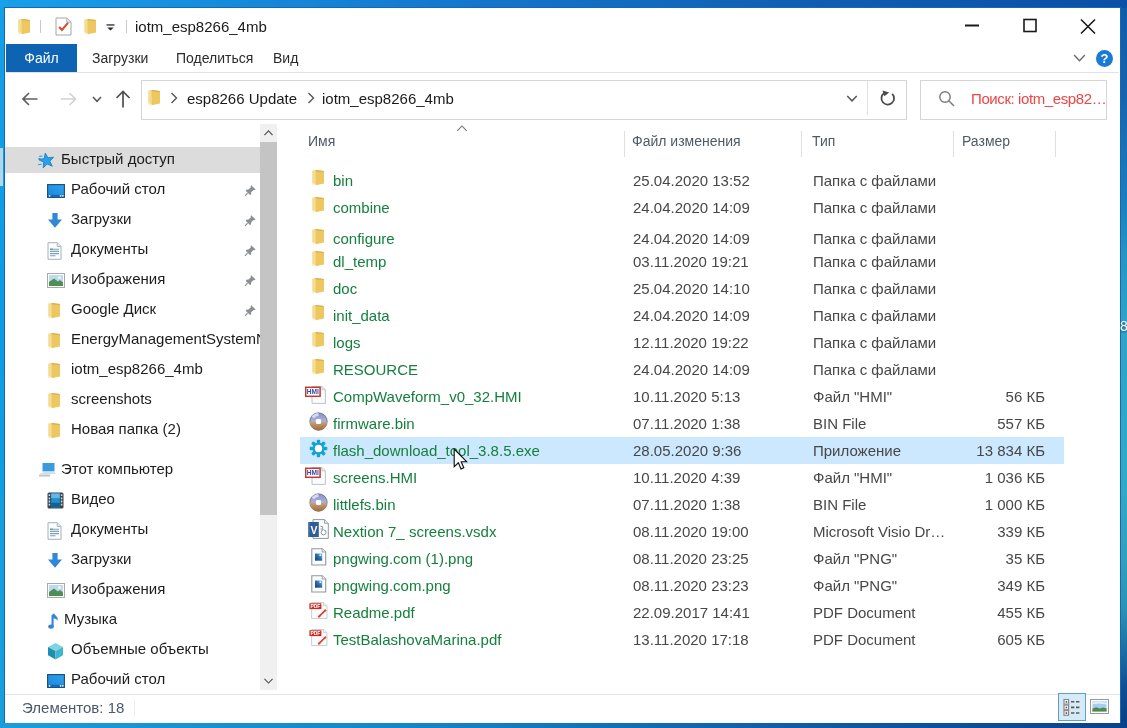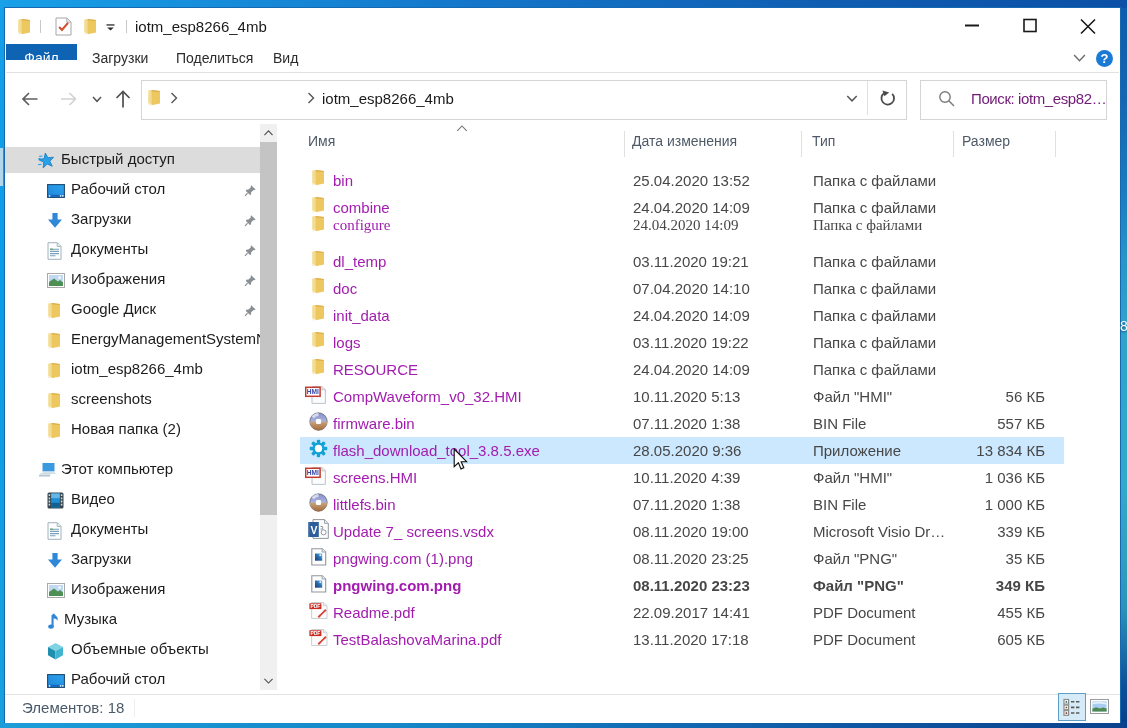--- a/index.html
+++ b/index.html
@@ -5,29 +5,29 @@
 body{width:1127px;height:728px;overflow:hidden;font-family:"Liberation Sans",sans-serif;position:relative;
 background:linear-gradient(160deg,#2aa2ea 0%,#1f8ad8 30%,#1566b4 70%,#0c4fa4 100%);}
 .abs{position:absolute}
 #deskT{left:0;top:0;width:1127px;height:8px;background:linear-gradient(90deg,#18a0e8,#1478cc 40%,#0f5cb0 75%,#0b50a6)}
 #deskL{left:0;top:8px;width:5px;height:714px;background:linear-gradient(#14a0e8,#0c9ce6 40%,#12a0e0 80%,#18a0dc)}
 #deskR{left:1120px;top:8px;width:7px;height:714px;background:linear-gradient(#0e5cac,#1566b0 13%,#1b7fc0 27%,#2596c6 35%,#2da4c8 44%,#31aac9 66%,#2fa0bd 77%,#2a94b8 84%,#1c6ea4 90%,#0f4f94 95%,#0a3f86)}
 #deskB{left:0;top:722px;width:1127px;height:6px;background:linear-gradient(90deg,#1b9dd9,#1587c8 35%,#0f5da8 70%,#0a418c)}
 #win{left:5px;top:8px;width:1115px;height:714px;background:#fff;box-shadow:0 0 0 1px #1569b2}
 #ttl{left:135px;top:18px;font-size:15px;color:#1a1a1a}
 .vsep{width:1px;background:#c9c9c9}
-#tabfile{left:6px;top:44px;width:71px;height:16px;background:#0e63b2;color:#fff;font-size:14px;text-align:center;line-height:28px}
+#tabfile{left:6px;top:44px;width:71px;height:29px;background:#0e63b2;color:#fff;font-size:14px;text-align:center;line-height:28px}
 .tab{top:44px;height:28px;font-size:14px;color:#2b2b2b;line-height:28px}
 #tabline{left:6px;top:72px;width:1113px;height:1px;background:#e2e2e2}
 .box{border:1px solid #d5d5d5;background:#fff}
 #crumb .seg{position:absolute;top:0;height:38px;line-height:38px;font-size:15px;color:#1a1a1a}
 #hdr span{position:absolute;top:0;font-size:14px;color:#4e5a68}
 .hsep{position:absolute;top:131px;width:1px;height:26px;background:#e0e0e0}
 .row{position:absolute;left:300px;width:764px;height:27px}
-.rn{position:absolute;left:33px;top:5px;font-size:15px;color:#a21caf;white-space:nowrap}
+.rn{position:absolute;left:33px;top:5px;font-size:15px;color:#15803d;white-space:nowrap}
 .rd{position:absolute;left:333px;top:5px;font-size:15px;color:#474747;white-space:nowrap}
 .rt{position:absolute;left:513px;top:5px;font-size:15px;color:#474747;white-space:nowrap;max-width:170px;overflow:hidden}
 .rs{position:absolute;right:19px;top:5px;font-size:15px;color:#474747;white-space:nowrap}
 .sn{position:absolute;top:6px;font-size:15px;color:#1c1c1c;white-space:nowrap}
 #sb{left:260px;top:124px;width:17px;height:566px;background:#f0f0f0}
 #sbthumb{left:260px;top:142px;width:17px;height:373px;background:#c4c4c4}
 #status{left:5px;top:694px;width:1115px;height:28px;background:#fff;border-top:1px solid #e3e3e3}
 </style></head><body>
 <div id="deskT" class="abs"></div>
 <div id="deskL" class="abs"></div>
@@ -85,39 +85,40 @@
 <div id="crumb" class="abs" style="left:141px;top:80px;width:764px;height:38px">
 <svg width="14" height="18" viewBox="0 0 14 18" style="position:absolute;z-index:2;left:6px;top:9px">
 <path d="M1.2,1.4 L5.2,1 L5.2,15.8 L1.2,14.2 Z" fill="#f4dd92"></path>
 <path d="M4.6,1 L13,2.1 L13,14.6 L4.6,16.2 Z" fill="#edc75f"></path>
 <path d="M4.6,1 L13,2.1 L12.2,3.1 L4.6,2.3 Z" fill="#dcae4b"></path>
 <path d="M1.2,14.2 L3.4,15.1 L2.1,17.2 Z" fill="#f6ecc3"></path>
 </svg>
 <svg width="8" height="12" viewBox="0 0 8 12" style="position:absolute;left:29px;top:12px">
       <path d="M1.5,1 L6.5,6 L1.5,11" fill="none" stroke="#555" stroke-width="1.4"></path>
     </svg>
+<span class="seg" style="left:46px">esp8266 Update</span>
 <svg width="8" height="12" viewBox="0 0 8 12" style="position:absolute;left:166px;top:12px">
       <path d="M1.5,1 L6.5,6 L1.5,11" fill="none" stroke="#555" stroke-width="1.4"></path>
     </svg>
 <span class="seg" style="left:181px">iotm_esp8266_4mb</span>
 <svg width="12" height="7" viewBox="0 0 12 7.4" style="position:absolute;left:705px;top:15px">
       <path d="M1,1 L6,6.2 L11,1" fill="none" stroke="#555" stroke-width="1.5"></path>
     </svg>
 <div class="abs vsep" style="left:726px;top:1px;height:34px;background:#e0e0e0"></div>
 <svg class="abs" width="19" height="19" viewBox="0 0 19 19" style="left:737px;top:9px">
 <path d="M6.0,4.2 A6.3,6.3 0 1 0 14.2,4.8" fill="none" stroke="#4a4a4a" stroke-width="1.8"></path>
 <path d="M4.4,1.6 L11.2,3.5 L6.4,7.2 Z" fill="#4a4a4a"></path>
 </svg>
 </div>
 <div class="abs box" style="left:920px;top:80px;width:185px;height:38px"></div>
 <svg class="abs" width="17" height="17" viewBox="0 0 17 17" style="left:938px;top:90px">
 <circle cx="7" cy="7" r="5.2" fill="none" stroke="#7a7a7a" stroke-width="1.4"></circle>
 <path d="M11,11 L16,16" stroke="#7a7a7a" stroke-width="1.4"></path>
 </svg>
-<div class="abs" style="left:971px;top:90px;font-size:15px;color:#701a75;letter-spacing:-0.4px">Поиск: iotm_esp82…</div>
+<div class="abs" style="left:971px;top:90px;font-size:15px;color:#ef4444;letter-spacing:-0.4px">Поиск: iotm_esp82…</div>
 <div class="abs" style="left:5px;top:147.0px;width:255px;height:26px;background:#dcdcdc"></div>
 <svg width="18" height="18" viewBox="0 0 18 18" style="position:absolute;left:38px;top:151.5px">
 <path d="M6.2,1.3 L9.6,5.7 L15.0,4.2 L11.9,8.8 L15.0,13.4 L9.6,11.9 L6.2,16.3 L5.9,10.7 L0.7,8.8 L5.9,6.9 Z" fill="#2aa0e8" stroke="#1b7ec2" stroke-width="0.8" transform="rotate(8 8.6 8.8)"></path>
 <path d="M1.2,4.4 L4.4,4 M0.4,6.6 L2.8,6.5 M0.2,12.6 L3.6,12.2" stroke="#2aa0e8" stroke-width="1.1" fill="none"></path>
 </svg>
 <div class="abs sn" style="left:61px;top:150px">Быстрый доступ</div>
 <svg width="18" height="14" viewBox="0 0 18 14" style="position:absolute;left:47px;top:184.0px">
 <defs>
       <linearGradient id="dsk" x1="0" y1="1" x2="1" y2="0">
         <stop offset="0" stop-color="#1d88dc"></stop>
@@ -265,21 +266,21 @@
 <div id="sb" class="abs"></div>
 <div id="sbthumb" class="abs"></div>
 <svg width="11" height="6" viewBox="0 0 12 7.4" style="position:absolute;left:263px;top:130px">
     <path d="M1,6.2 L6,1 L11,6.2" fill="none" stroke="#505050" stroke-width="1.4"></path>
   </svg>
 <svg width="11" height="6" viewBox="0 0 12 7.4" style="position:absolute;left:263px;top:678px">
     <path d="M1,1 L6,6.2 L11,1" fill="none" stroke="#505050" stroke-width="1.4"></path>
   </svg>
 <div id="hdr" class="abs" style="left:0;top:133px;width:1127px;height:20px">
 <span style="left:308px">Имя</span>
-<span style="left:632px">Дата изменения</span>
+<span style="left:632px">Файл изменения</span>
 <span style="left:812px">Тип</span>
 <span style="left:962px">Размер</span>
 </div>
 <svg width="12" height="7" viewBox="0 0 12 7.4" style="position:absolute;left:456px;top:125px">
     <path d="M1,6.2 L6,1 L11,6.2" fill="none" stroke="#777" stroke-width="1.2"></path>
   </svg>
 <div class="hsep" style="left:624px"></div>
 <div class="hsep" style="left:801px"></div>
 <div class="hsep" style="left:953px"></div>
 <div class="hsep" style="left:1055px"></div>
@@ -298,21 +299,21 @@
 <svg width="14" height="18" viewBox="0 0 14 18" style="position:absolute;left:10.5px;top:2.5px">
 <path d="M1.2,1.4 L5.2,1 L5.2,15.8 L1.2,14.2 Z" fill="#f4dd92"></path>
 <path d="M4.6,1 L13,2.1 L13,14.6 L4.6,16.2 Z" fill="#edc75f"></path>
 <path d="M4.6,1 L13,2.1 L12.2,3.1 L4.6,2.3 Z" fill="#dcae4b"></path>
 <path d="M1.2,14.2 L3.4,15.1 L2.1,17.2 Z" fill="#f6ecc3"></path>
 </svg>
 <span class="rn">combine</span>
 <span class="rd">24.04.2020 14:09</span>
 <span class="rt">Папка с файлами</span>
 </div>
-<div class="row" style="top:212px;font-family:Liberation Serif, serif;">
+<div class="row" style="top:225px;">
 <svg width="14" height="18" viewBox="0 0 14 18" style="position:absolute;left:10.5px;top:2.5px">
 <path d="M1.2,1.4 L5.2,1 L5.2,15.8 L1.2,14.2 Z" fill="#f4dd92"></path>
 <path d="M4.6,1 L13,2.1 L13,14.6 L4.6,16.2 Z" fill="#edc75f"></path>
 <path d="M4.6,1 L13,2.1 L12.2,3.1 L4.6,2.3 Z" fill="#dcae4b"></path>
 <path d="M1.2,14.2 L3.4,15.1 L2.1,17.2 Z" fill="#f6ecc3"></path>
 </svg>
 <span class="rn">configure</span>
 <span class="rd">24.04.2020 14:09</span>
 <span class="rt">Папка с файлами</span>
 </div>
@@ -328,21 +329,21 @@
 <span class="rt">Папка с файлами</span>
 </div>
 <div class="row" style="top:274.5px;">
 <svg width="14" height="18" viewBox="0 0 14 18" style="position:absolute;left:10.5px;top:2.5px">
 <path d="M1.2,1.4 L5.2,1 L5.2,15.8 L1.2,14.2 Z" fill="#f4dd92"></path>
 <path d="M4.6,1 L13,2.1 L13,14.6 L4.6,16.2 Z" fill="#edc75f"></path>
 <path d="M4.6,1 L13,2.1 L12.2,3.1 L4.6,2.3 Z" fill="#dcae4b"></path>
 <path d="M1.2,14.2 L3.4,15.1 L2.1,17.2 Z" fill="#f6ecc3"></path>
 </svg>
 <span class="rn">doc</span>
-<span class="rd">07.04.2020 14:10</span>
+<span class="rd">25.04.2020 14:10</span>
 <span class="rt">Папка с файлами</span>
 </div>
 <div class="row" style="top:301.5px;">
 <svg width="14" height="18" viewBox="0 0 14 18" style="position:absolute;left:10.5px;top:2.5px">
 <path d="M1.2,1.4 L5.2,1 L5.2,15.8 L1.2,14.2 Z" fill="#f4dd92"></path>
 <path d="M4.6,1 L13,2.1 L13,14.6 L4.6,16.2 Z" fill="#edc75f"></path>
 <path d="M4.6,1 L13,2.1 L12.2,3.1 L4.6,2.3 Z" fill="#dcae4b"></path>
 <path d="M1.2,14.2 L3.4,15.1 L2.1,17.2 Z" fill="#f6ecc3"></path>
 </svg>
 <span class="rn">init_data</span>
@@ -350,21 +351,21 @@
 <span class="rt">Папка с файлами</span>
 </div>
 <div class="row" style="top:328.5px;">
 <svg width="14" height="18" viewBox="0 0 14 18" style="position:absolute;left:10.5px;top:2.5px">
 <path d="M1.2,1.4 L5.2,1 L5.2,15.8 L1.2,14.2 Z" fill="#f4dd92"></path>
 <path d="M4.6,1 L13,2.1 L13,14.6 L4.6,16.2 Z" fill="#edc75f"></path>
 <path d="M4.6,1 L13,2.1 L12.2,3.1 L4.6,2.3 Z" fill="#dcae4b"></path>
 <path d="M1.2,14.2 L3.4,15.1 L2.1,17.2 Z" fill="#f6ecc3"></path>
 </svg>
 <span class="rn">logs</span>
-<span class="rd">03.11.2020 19:22</span>
+<span class="rd">12.11.2020 19:22</span>
 <span class="rt">Папка с файлами</span>
 </div>
 <div class="row" style="top:355.5px;">
 <svg width="14" height="18" viewBox="0 0 14 18" style="position:absolute;left:10.5px;top:2.5px">
 <path d="M1.2,1.4 L5.2,1 L5.2,15.8 L1.2,14.2 Z" fill="#f4dd92"></path>
 <path d="M4.6,1 L13,2.1 L13,14.6 L4.6,16.2 Z" fill="#edc75f"></path>
 <path d="M4.6,1 L13,2.1 L12.2,3.1 L4.6,2.3 Z" fill="#dcae4b"></path>
 <path d="M1.2,14.2 L3.4,15.1 L2.1,17.2 Z" fill="#f6ecc3"></path>
 </svg>
 <span class="rn">RESOURCE</span>
@@ -462,21 +463,21 @@
 <div class="row" style="top:517.5px;">
 <svg width="25" height="20" viewBox="0 0 25 20" style="position:absolute;left:4.2px;top:1.3px">
 <path d="M9,0.6 L20.6,0.6 L24.3,4.2 L24.3,19.4 L9,19.4 Z" fill="#fdfdfd" stroke="#8f979e" stroke-width="1"></path>
 <path d="M20.5,0.7 L20.5,4.3 L24.2,4.3" fill="#eef1f3" stroke="#8f979e" stroke-width="0.9"></path>
 <path d="M16.5,7.5 h2.2 M18.7,7.5 v2.6 M16.5,10.1 h2.2" fill="none" stroke="#8f979e" stroke-width="1"></path>
 <circle cx="19.6" cy="13.3" r="2.5" fill="#fff" stroke="#8f979e" stroke-width="1"></circle>
 <rect x="4.4" y="3" width="10.4" height="15" fill="#2e5e99"></rect>
 <path d="M4.4,3 L5.8,3 L5.8,18 L4.4,18 Z" fill="#456f9e"></path>
 <text x="10" y="14.6" font-family="Liberation Sans" font-size="10.4" font-weight="bold" fill="#fff" text-anchor="middle">V</text>
 </svg>
-<span class="rn">Update 7_ screens.vsdx</span>
+<span class="rn">Nextion 7_ screens.vsdx</span>
 <span class="rd">08.11.2020 19:00</span>
 <span class="rt">Microsoft Visio Dr…</span>
 <span class="rs">339 КБ</span>
 </div>
 <div class="row" style="top:544.5px;">
 <svg width="16" height="18" viewBox="0 0 16 18" style="position:absolute;left:11px;top:3px">
 <defs>
         <linearGradient id="pb14" x1="1" y1="0" x2="0" y2="1">
           <stop offset="0" stop-color="#79c9f2"></stop>
           <stop offset="0.5" stop-color="#2a6cae"></stop>
@@ -486,21 +487,21 @@
 <path d="M0.8,0.7 L11.2,0.7 L14.7,3.9 L14.7,17 L0.8,17 Z" fill="#fdfdfd" stroke="#8f979e" stroke-width="1.1"></path>
 <path d="M11.1,0.8 L11.1,4 L14.6,4" fill="#eef1f3" stroke="#8f979e" stroke-width="0.9"></path>
 <rect x="4" y="5.5" width="7.2" height="7.2" fill="url(#pb14)"></rect>
 <circle cx="9.3" cy="7.2" r="0.9" fill="#e8f4fc"></circle>
 </svg>
 <span class="rn">pngwing.com (1).png</span>
 <span class="rd">08.11.2020 23:25</span>
 <span class="rt">Файл "PNG"</span>
 <span class="rs">35 КБ</span>
 </div>
-<div class="row" style="top:571.5px;font-weight:bold;">
+<div class="row" style="top:571.5px;">
 <svg width="16" height="18" viewBox="0 0 16 18" style="position:absolute;left:11px;top:3px">
 <defs>
         <linearGradient id="pb15" x1="1" y1="0" x2="0" y2="1">
           <stop offset="0" stop-color="#79c9f2"></stop>
           <stop offset="0.5" stop-color="#2a6cae"></stop>
           <stop offset="1" stop-color="#1c3f74"></stop>
         </linearGradient>
       </defs>
 <path d="M0.8,0.7 L11.2,0.7 L14.7,3.9 L14.7,17 L0.8,17 Z" fill="#fdfdfd" stroke="#8f979e" stroke-width="1.1"></path>
 <path d="M11.1,0.8 L11.1,4 L14.6,4" fill="#eef1f3" stroke="#8f979e" stroke-width="0.9"></path>

